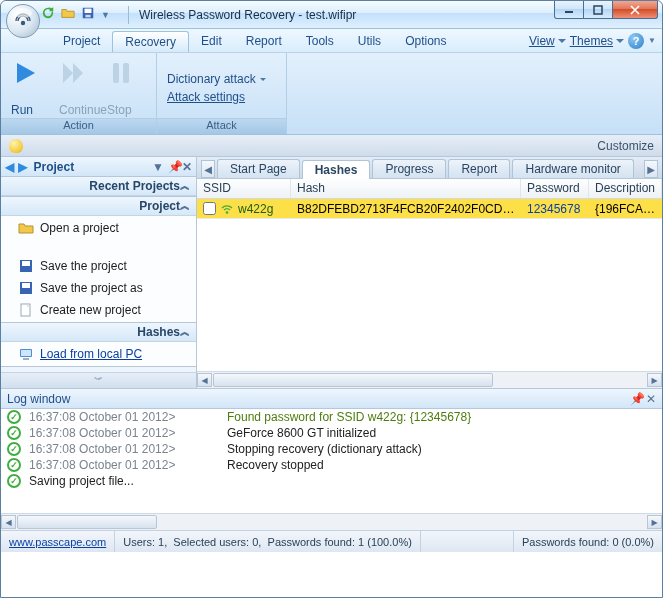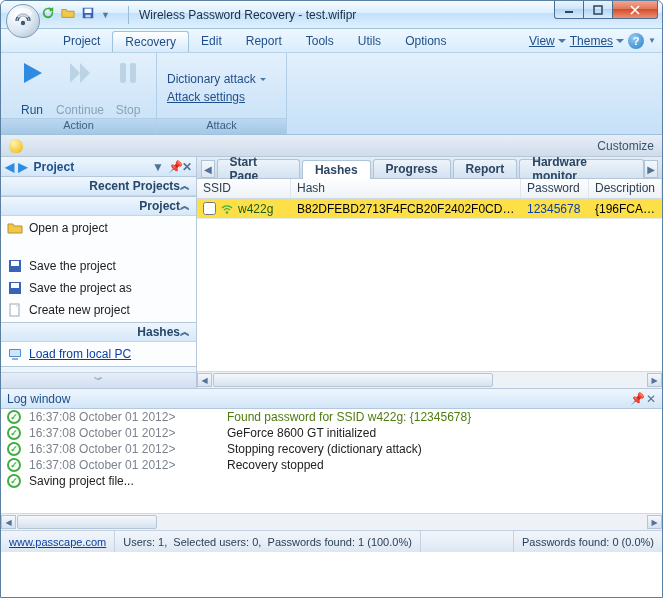--- a/index.html
+++ b/index.html
@@ -28,21 +28,21 @@
 .menubar .spacer { flex: 1; }
 .menubar .right { display: flex; align-items: center; gap: 4px; padding-right: 6px; color: #1f4f8a; }
 .menubar .right .drop::after { content: ""; display: inline-block; border: 4px solid transparent; border-top-color: #4b79a6; margin-left: 3px; transform: translateY(2px); }
 .menubar .help { width: 16px; height: 16px; border-radius: 50%; background: radial-gradient(circle at 35% 30%,#8fc9f6,#2b7fc5); color: #fff; display: flex; align-items: center; justify-content: center; font-weight: bold; font-size: 11px; }
 
 
 .ribbon { background: linear-gradient(#e3f0fc,#c6e0f7); border-bottom: 1px solid #9ec1dc; display: flex; height: 82px; }
 .rgroup { border-right: 1px solid #b1cee6; position: relative; display: flex; flex-direction: column; }
 .rgroup .body { flex: 1; display: flex; align-items: center; padding: 4px 10px 0 10px; gap: 6px; }
 .rgroup .label { height: 16px; text-align: center; font-size: 11px; color: #3c5f85; background: linear-gradient(#bcd8f0,#a4c7e6); border-top: 1px solid #b1cee6; }
-.bigbtn { display: flex; flex-direction: column; align-items: center; gap: 16px; min-width: 42px; color: #1f4f8a; }
+.bigbtn { display: flex; flex-direction: column; gap: 16px; min-width: 42px; color: #1f4f8a; }
 .bigbtn.disabled { color: #8aa3b9; }
 .bigbtn svg { width: 28px; height: 28px; }
 .linkcol { display: flex; flex-direction: column; gap: 4px; padding: 2px 0; }
 .linkcol a { color: #1f4f8a; text-decoration: none; }
 .linkcol a.settings { text-decoration: underline; }
 .linkcol .drop::after { content: ""; display: inline-block; border: 3px solid transparent; border-top-color: #4b79a6; margin-left: 4px; transform: translateY(1px); }
 
 
 .custrow { height: 22px; background: linear-gradient(#e7eef7,#cfdceb); border-bottom: 1px solid #b6c7d9; display: flex; align-items: center; padding: 0 8px; justify-content: space-between; color: #3b5369; gap: 16px; }
 .custrow .bulb { width: 14px; height: 14px; border-radius: 50% 50% 45% 45%; background: radial-gradient(circle at 35% 30%,#fff3b0,#f2c938 70%,#d19f12); }
@@ -50,29 +50,29 @@
 
 .main { display: flex; height: 232px; border-bottom: 1px solid #b6c7d9; }
 .side { width: 196px; background: #eef4fb; border-right: 1px solid #b6c7d9; display: flex; flex-direction: column; }
 .sidehdr { height: 20px; background: linear-gradient(#eef6fe,#d2e6f8); border-bottom: 1px solid #b6c7d9; display: flex; align-items: center; padding: 0 4px; gap: 4px; color: #1f4f8a; font-weight: bold; }
 .sidehdr .navarr { display: flex; gap: 0; }
 .sidehdr .tools { margin-left: auto; display: flex; gap: 4px; color: #547296; }
 .panel { border-bottom: 1px solid #b6c7d9; }
 .panel .ph { background: linear-gradient(#eef6fe,#d6e8f8); border-bottom: 1px solid #c3d6e8; padding: 2px 6px; font-weight: bold; color: #274769; display: flex; justify-content: flex-end; align-items: center; }
 .panel .ph .chev { font-size: 10px; color: #547296; }
 .panel .pb { background: #fbfdff; padding: 4px 6px; display: flex; flex-direction: column; gap: 6px; }
-.pitem { display: flex; align-items: center; gap: 6px; color: #1c1c1c; }
+.pitem { display: flex; align-items: center; gap: 6px; color: #1c1c1c; margin-left: 11px; }
 .pitem.link { color: #0a3fa2; text-decoration: underline; }
 .pitem svg { width: 16px; height: 16px; flex: none; }
 .sidecollapse { height: 16px; background: linear-gradient(#e6eef8,#d1dfee); border-top: 1px solid #c3d6e8; display: flex; justify-content: center; align-items: center; color: #547296; font-size: 9px; margin-top: auto; }
 
 .content { flex: 1; display: flex; flex-direction: column; background: #fff; overflow: hidden; }
 .tabrow { height: 22px; background: linear-gradient(#e4ecf5,#cdd9e8); border-bottom: 1px solid #b6c7d9; display: flex; align-items: end; padding: 0 4px; gap: 0; }
 .tabrow .scroll { width: 14px; height: 18px; background: linear-gradient(#f4f8fc,#dbe6f2); border: 1px solid #aec4d9; display: flex; align-items: center; justify-content: center; color: #547296; font-size: 10px; }
-.tab { padding: 2px 12px; background: linear-gradient(#edf3fa,#d4e2f1); border: 1px solid #aec4d9; border-bottom: none; border-radius: 3px 3px 0 0; margin-left: 2px; color: #2b4662; cursor: default; height: 19px; display: flex; align-items: center; font-weight: bold; }
+.tab { padding: 2px 12px; background: linear-gradient(#edf3fa,#d4e2f1); border: 1px solid #aec4d9; border-bottom: none; border-radius: 3px 3px 0 0; margin-left: 2px; color: #2b4662; cursor: default; height: 19px; display: flex; align-items: center; }
 .tab.active { background: #fff; font-weight: bold; position: relative; top: 1px; }
 
 .colhdr { height: 20px; background: linear-gradient(#fdfefe,#eef2f6); border-bottom: 1px solid #d0dae5; display: flex; color: #2a3f55; }
 .colhdr > div { border-right: 1px solid #e0e6ed; padding: 2px 6px; }
 .c-ssid { width: 94px; } .c-hash { width: 230px; } .c-pwd { width: 68px; } .c-desc { flex: 1; }
 
 .datarow { height: 20px; display: flex; align-items: center; background: #fde047; border-bottom: 1px solid #e6ece6; }
 .datarow > div { padding: 0 6px; overflow: hidden; white-space: nowrap; text-overflow: ellipsis; }
 .datarow .c-ssid { display: flex; align-items: center; gap: 4px; color: #1a5e1c; }
 .datarow .c-ssid input { margin: 0; }

